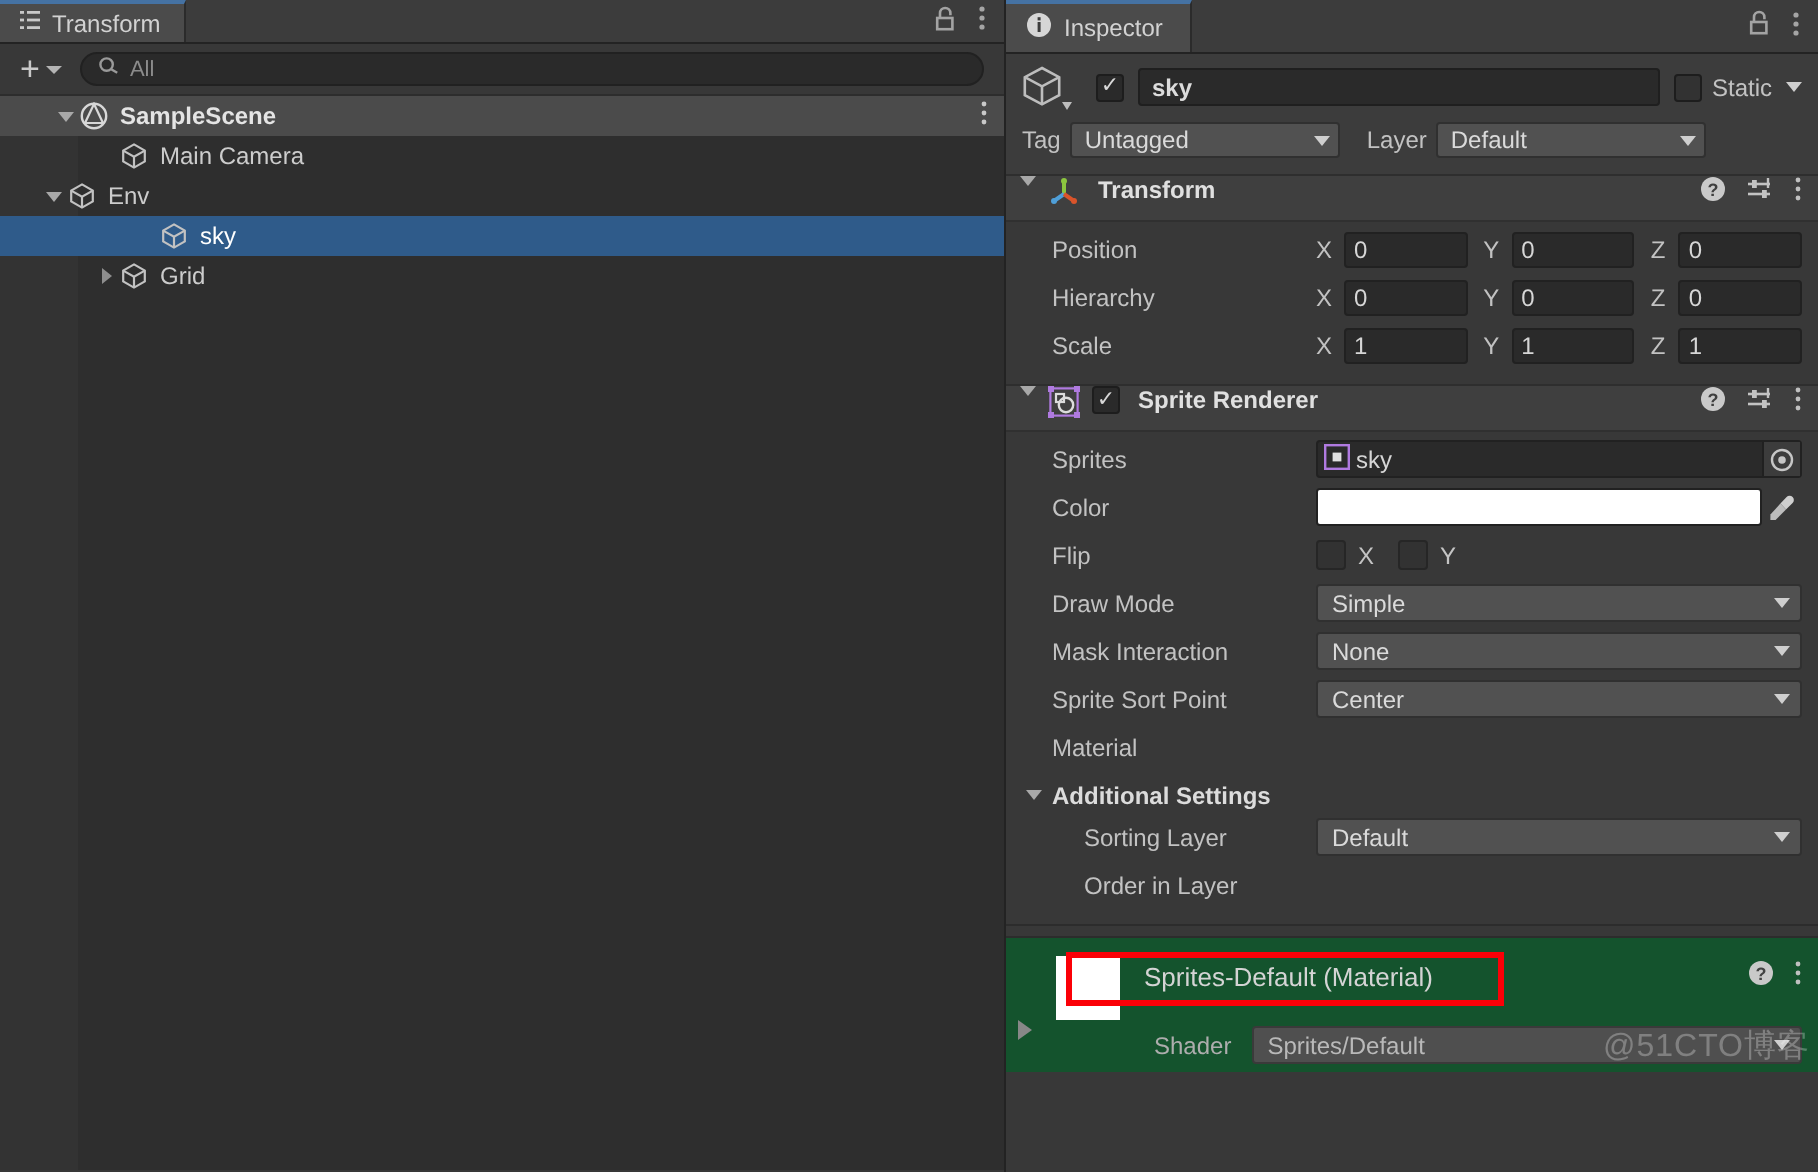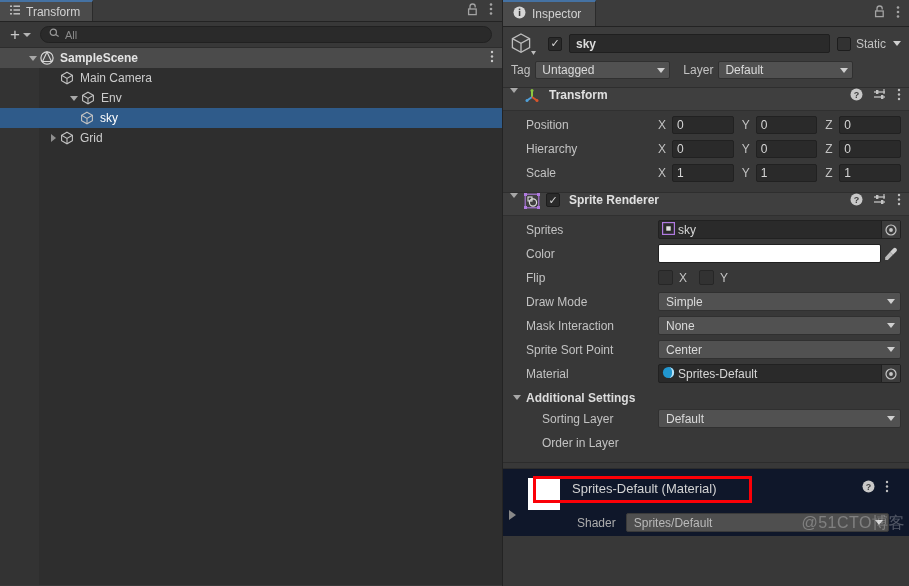--- a/index.html
+++ b/index.html
@@ -234,25 +234,25 @@
     left: 533px; top: 476px;
     width: 219px; height: 27px;
     border: 3px solid #fb0007;
     pointer-events: none;
     z-index: 50;
   }
 
   
   .mat-sep { height: 6px; background: #383838; border-top: 1px solid #2c2c2c; }
   .mat-panel {
-    background: #0f172a;
+    background: #14532d;
     border-top: 1px solid #2c2c2c;
     height: 68px;
     position: relative;
-    padding: 9px 20px 0 8px;
+    padding: 9px 8px 0 8px;
   }
   .mat-top { display: flex; align-items: flex-start; gap: 12px; }
   .mat-swatch { width: 32px; height: 32px; background: #ffffff; margin-left: 17px; }
   .mat-name { color: #d4d4d4; font-size: 13px; margin-top: 3px; }
   .mat-icons { margin-left: auto; display: flex; gap: 10px; align-items: center; margin-top: 2px; }
   .mat-shader-row { display: flex; align-items: center; gap: 10px; margin-top: 3px; padding-left: 66px; }
   .shader-lbl { color: #adadad; font-size: 12px; }
   .shader-dd {
     flex: 1; height: 19px;
     background: #4f4f4f; border: 1px solid #3a3a3a; border-radius: 2px;
@@ -351,21 +351,21 @@
             <span class="tri"></span>
             <span class="ico">
               <svg width="14" height="14" viewBox="0 0 14 14">
                 <path d="M7 1.2 L12.4 4.3 L12.4 9.7 L7 12.8 L1.6 9.7 L1.6 4.3 Z" fill="none" stroke="#c2c2c2" stroke-width="1.1"></path>
                 <path d="M1.6 4.3 L7 7.4 L12.4 4.3" fill="none" stroke="#c2c2c2" stroke-width="1.1"></path>
                 <path d="M7 7.4 L7 12.8" fill="none" stroke="#c2c2c2" stroke-width="1.1"></path>
               </svg>
             </span>
             <span class="lbl">Main Camera</span>
           </div>
-          <div class="row" style="padding-left: 68px;">
+          <div class="row" style="padding-left: 21px;">
             <span class="tri">
               <span class="tri-down"></span>
             </span>
             <span class="ico">
               <svg width="14" height="14" viewBox="0 0 14 14">
                 <path d="M7 1.2 L12.4 4.3 L12.4 9.7 L7 12.8 L1.6 9.7 L1.6 4.3 Z" fill="none" stroke="#c2c2c2" stroke-width="1.1"></path>
                 <path d="M1.6 4.3 L7 7.4 L12.4 4.3" fill="none" stroke="#c2c2c2" stroke-width="1.1"></path>
                 <path d="M7 7.4 L7 12.8" fill="none" stroke="#c2c2c2" stroke-width="1.1"></path>
               </svg>
             </span>
@@ -661,35 +661,20 @@
         <div class="prop-row">
           <span class="prop-label">Sprite Sort Point</span>
           <span class="dropdown-full">
             <span>Center</span>
             <span class="dd-arrow"></span>
           </span>
         </div>
 
         <div class="prop-row">
           <span class="prop-label">Material</span>
-          <span class="obj-field">
-            <span>
-              <svg width="13" height="13" viewBox="0 0 13 13">
-                <circle cx="6.5" cy="6.5" r="5.6" fill="#2196cf"></circle>
-                <path d="M6.5 0.9 a5.6 5.6 0 0 1 0 11.2 a3.6 5.6 0 0 0 0 -11.2" fill="#bde3f5"></path>
-              </svg>
-            </span>
-            <span class="ofname">Sprites-Default</span>
-            <span class="picker">
-              <svg width="12" height="12" viewBox="0 0 12 12">
-                <circle cx="6" cy="6" r="5" fill="none" stroke="#c6c6c6" stroke-width="1.2"></circle>
-                <circle cx="6" cy="6" r="1.9" fill="#c6c6c6"></circle>
-              </svg>
-            </span>
-          </span>
         </div>
 
         <div class="foldout-row">
           <span class="tri-down"></span>
           <span class="foldout-title">Additional Settings</span>
         </div>
 
         <div class="prop-row">
           <span class="prop-label indent2">Sorting Layer</span>
           <span class="dropdown-full">

